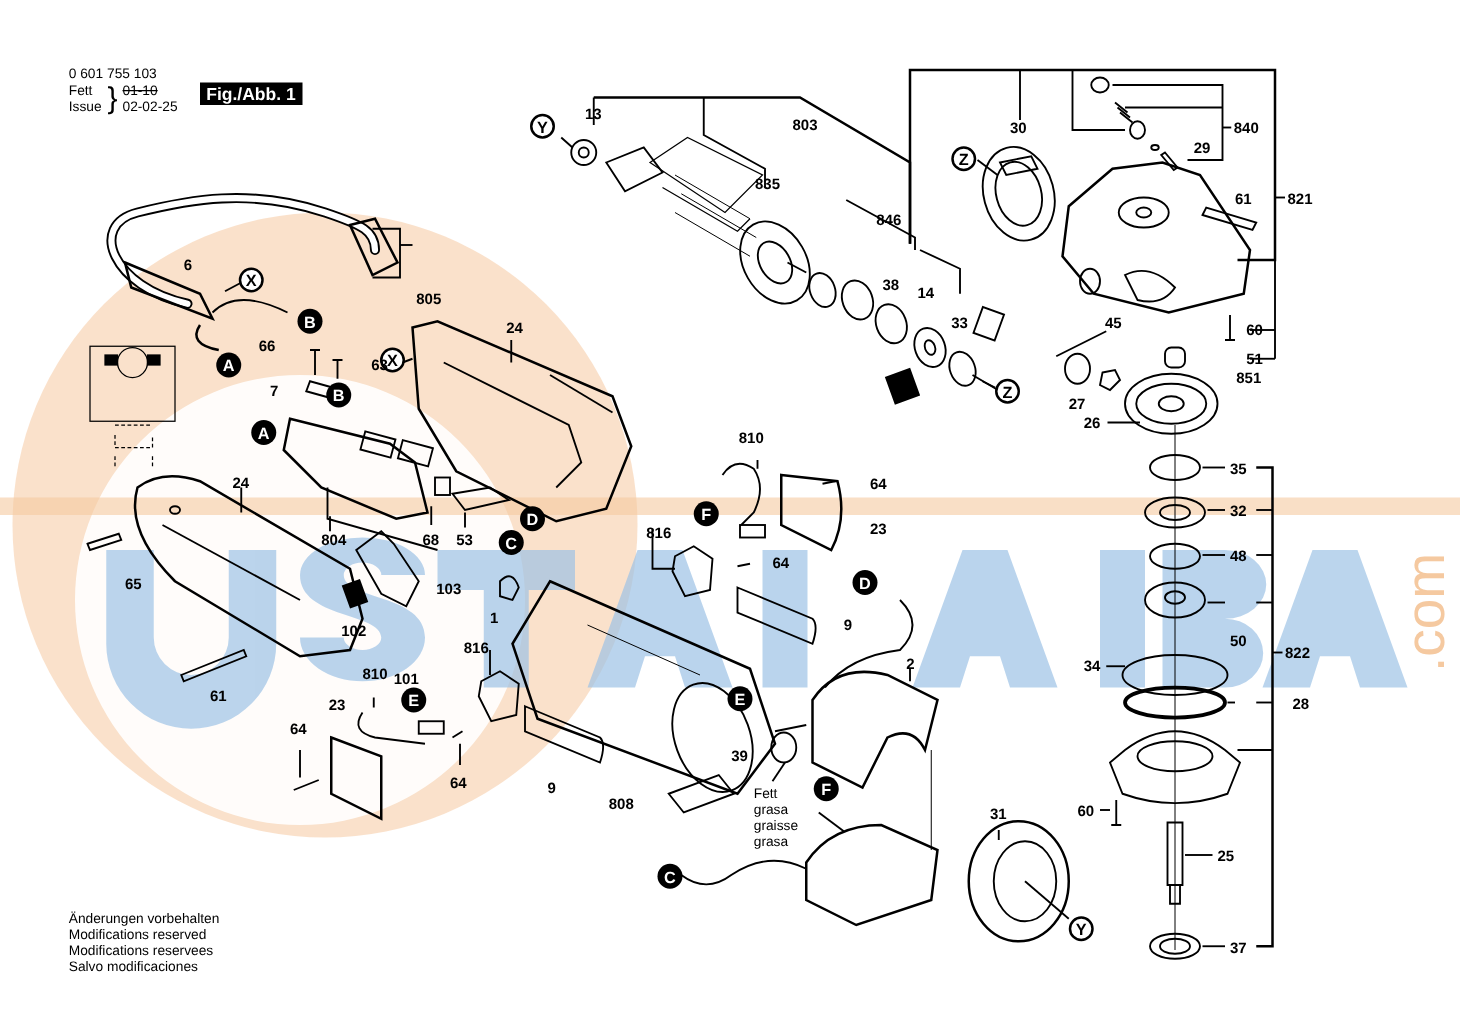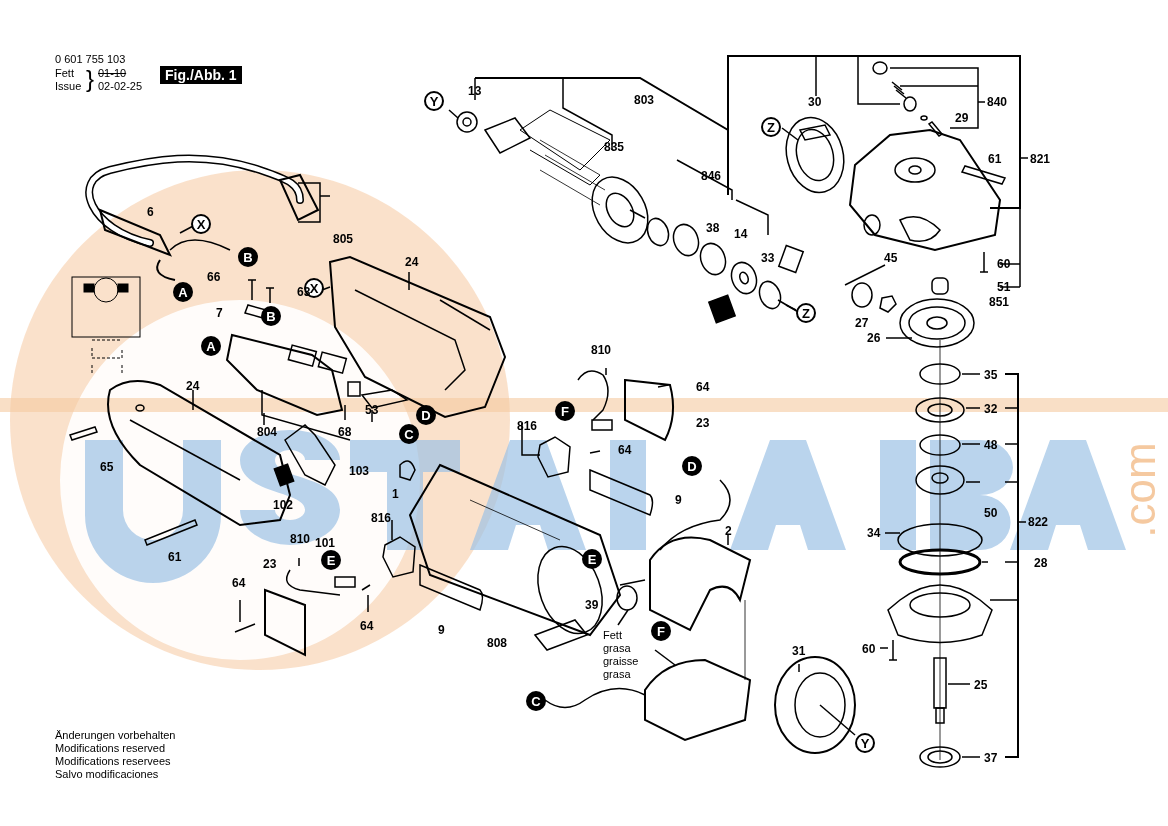--- a/index.html
+++ b/index.html
@@ -318,21 +318,21 @@
 <div class="lbl" style="left:333px;top:190px;margin-top:43px;">805</div>
 <div class="lbl" style="left:147px;top:206px;">6</div>
 <div class="lbl" style="left:207px;top:271px;">66</div>
 <div class="lbl" style="left:297px;top:286px;text-align:center;">63</div>
 <div class="lbl" style="left:216px;top:307px;">7</div>
 <div class="lbl" style="left:405px;top:256px;">24</div>
 <div class="lbl" style="left:186px;top:380px;">24</div>
 <div class="lbl" style="left:76px;top:461px;padding-left:24px;">65</div>
 <div class="lbl" style="left:257px;top:426px;">804</div>
 <div class="lbl" style="left:338px;top:426px;">68</div>
-<div class="lbl" style="left:365px;top:404px;">53</div>
+<div class="lbl" style="left:365px;top:426px;">53</div>
 <div class="lbl" style="left:349px;top:465px;">103</div>
 <div class="lbl" style="left:392px;top:488px;">1</div>
 <div class="lbl" style="left:273px;top:499px;">102</div>
 <div class="lbl" style="left:315px;top:518px;margin-top:19px;">101</div>
 <div class="lbl" style="left:168px;top:551px;">61</div>
 <div class="lbl" style="left:591px;top:344px;">810</div>
 <div class="lbl" style="left:696px;top:381px;">64</div>
 <div class="lbl" style="left:696px;top:417px;">23</div>
 <div class="lbl" style="left:517px;top:420px;">816</div>
 <div class="lbl" style="left:618px;top:444px;">64</div>

